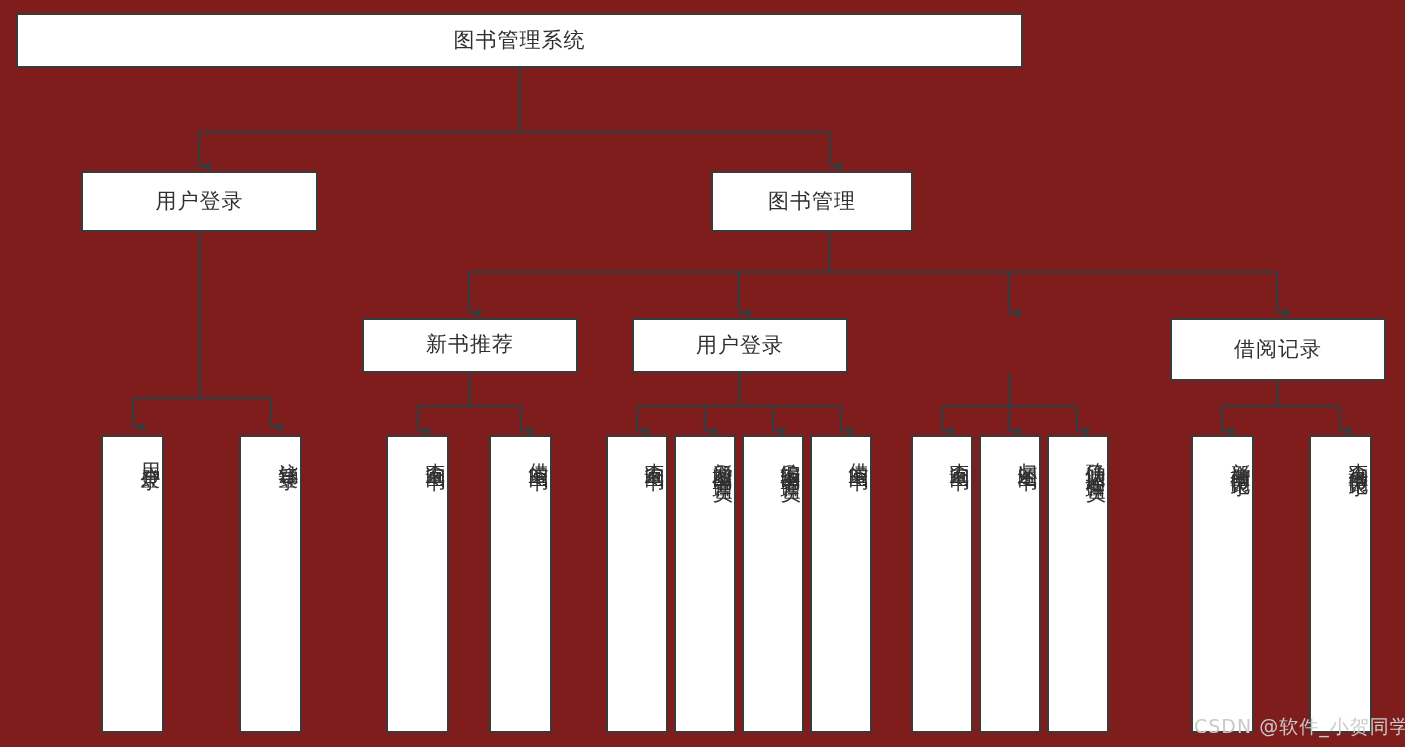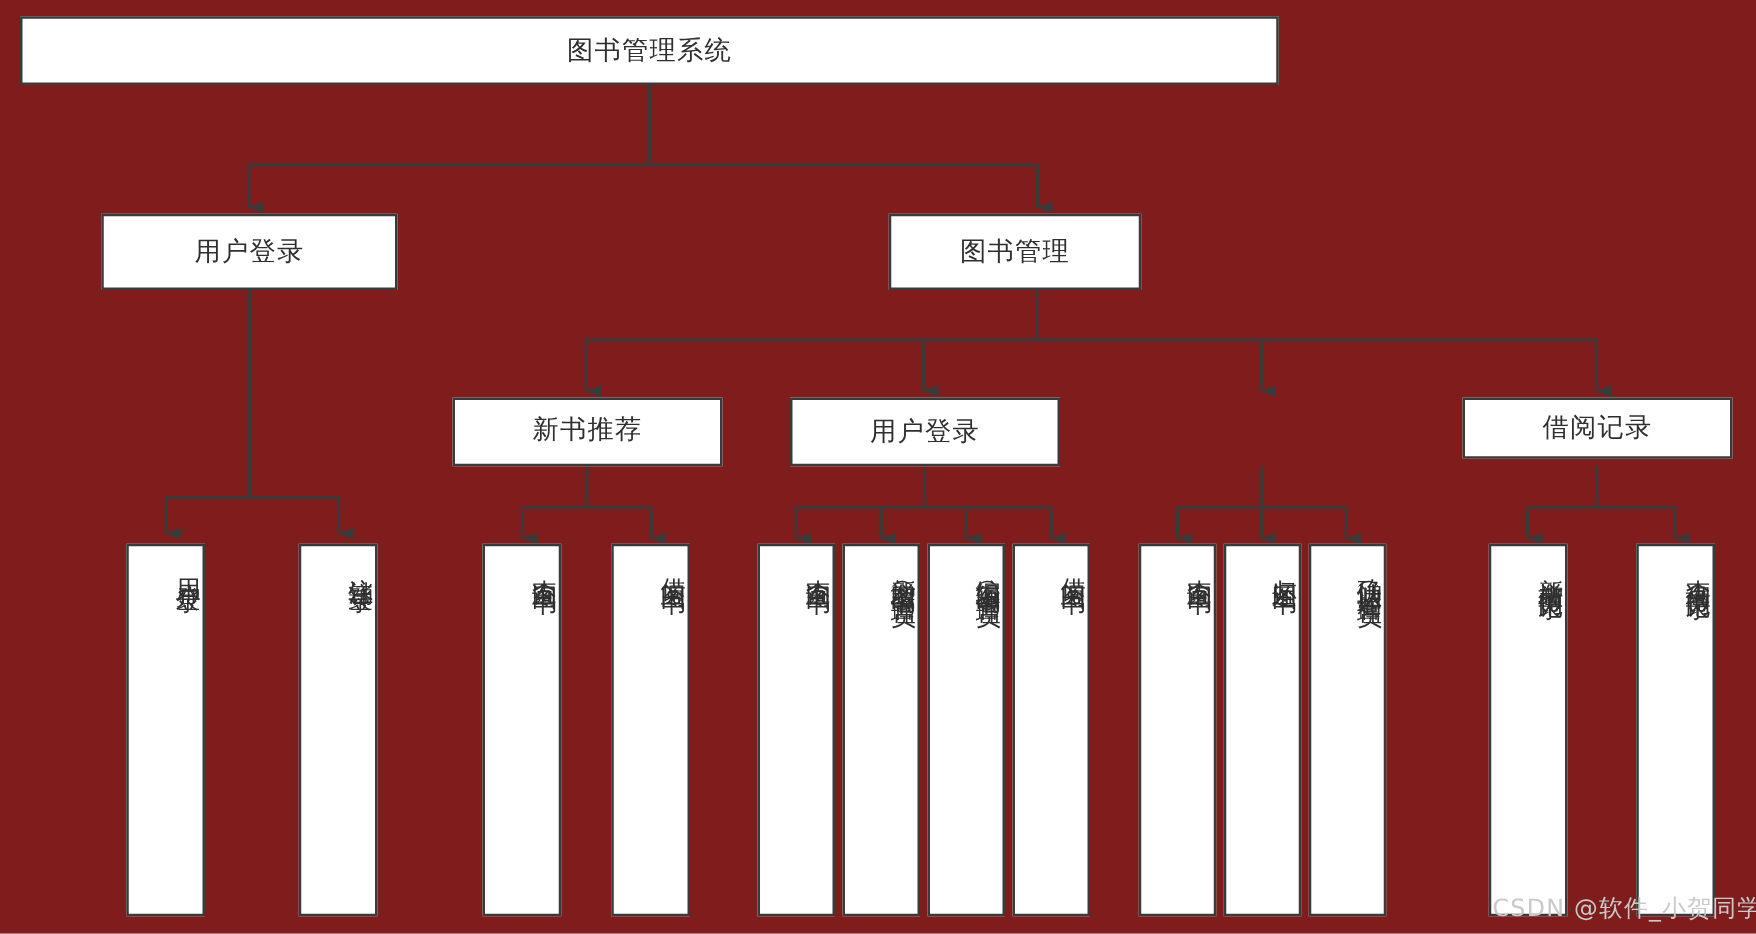--- a/index.html
+++ b/index.html
@@ -130,21 +130,21 @@
   <div class="node horiz" style="left:711px; top:171px; width:202px; height:61px;">
     <span>图书管理</span>
   </div>
 
   <div class="node horiz" style="left:362px; top:318px; width:216px; height:55px;font-family:Liberation Mono, monospace;">
     <span>新书推荐</span>
   </div>
   <div class="node horiz" style="left:632px; top:318px; width:216px; height:55px;">
     <span>用户登录</span>
   </div>
-  <div class="node horiz" style="left:1170px; top:318px; width:216px; height:49px;">
+  <div class="node horiz" style="left:1170px; top:318px; width:216px; height:63px;">
     <span>借阅记录</span>
   </div>
 
   <div class="node vert" style="left:101px; top:435px; width:63px; height:298px;">
     <span class="vlabel">用户登录</span>
   </div>
   <div class="node vert" style="left:239px; top:435px; width:63px; height:298px;">
     <span class="vlabel">注销登录</span>
   </div>
 

